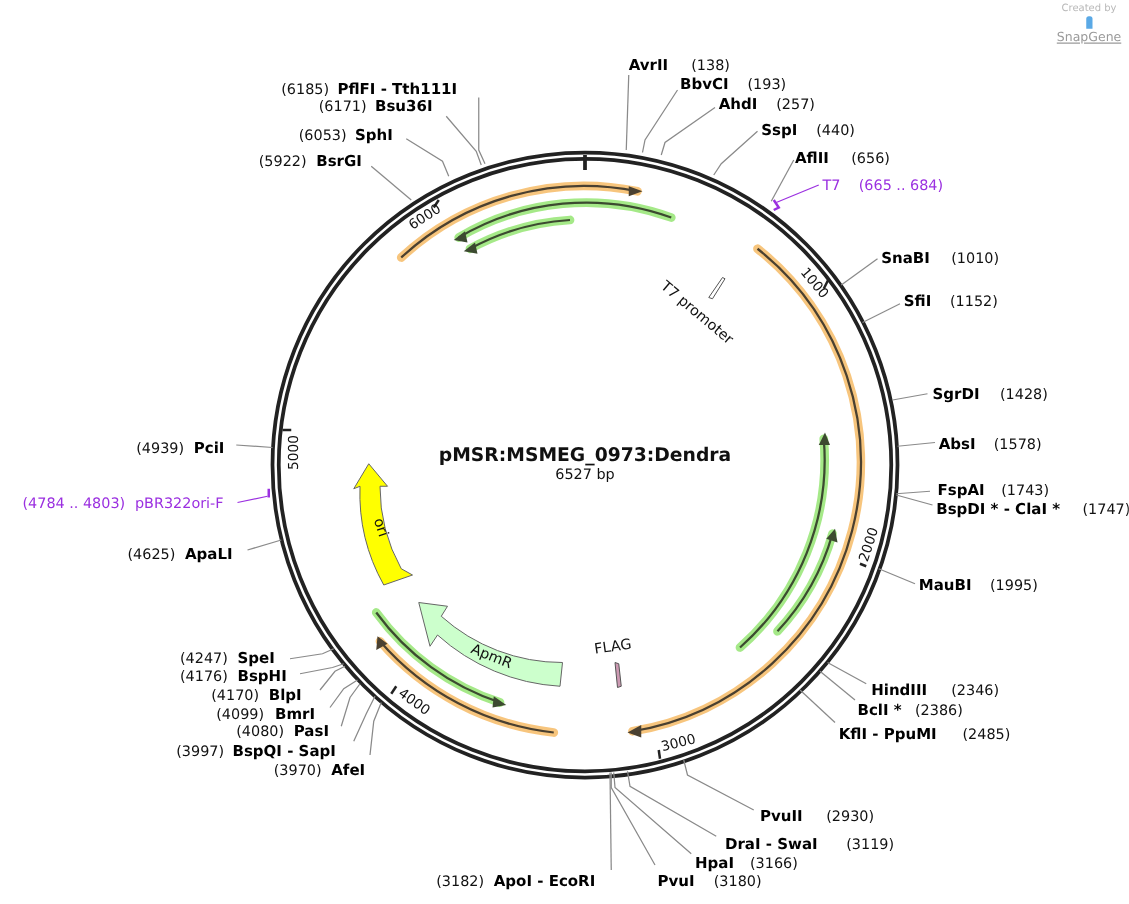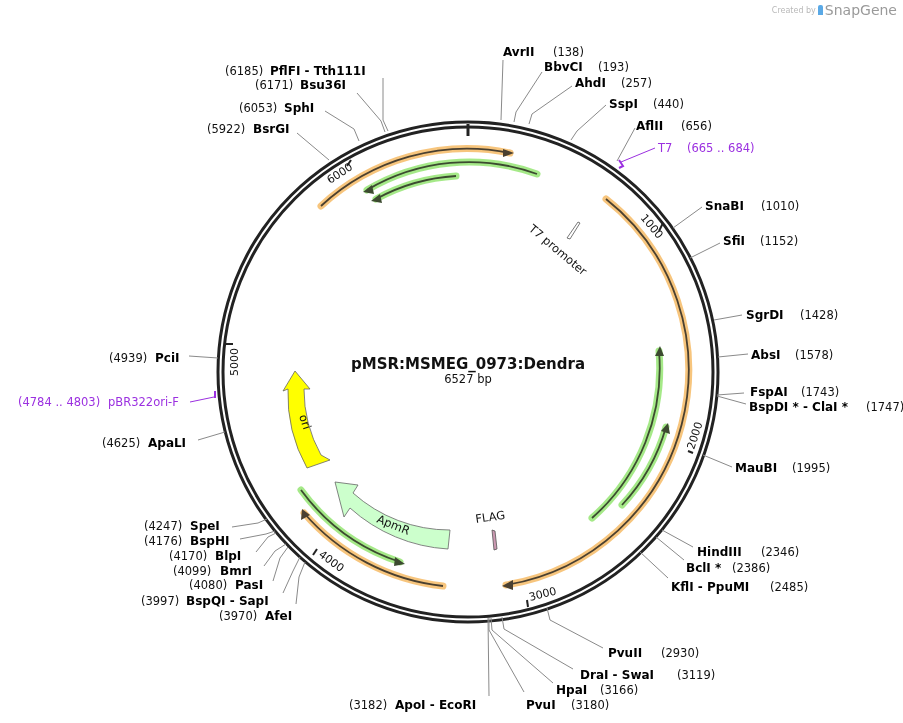--- a/index.html
+++ b/index.html
@@ -1,19 +1,19 @@
 <!DOCTYPE html>
 <html><head>
 <meta charset="utf-8">
 <style>
   html, body { margin:0; padding:0; background:#ffffff; }
   body { width:903px; height:723px; position:relative; overflow:hidden; font-family:"DejaVu Sans", sans-serif; }
   #map { position:absolute; left:0; top:0; }
-  .credit { position:absolute; right:6px; top:2px; font-size:8px; color:#b9b9b9; display:flex; align-items:center; gap:2px; }
-  .credit .brand { font-size:14px; color:#9a9a9a; }
+  .credit { position:absolute; right:6px; top:2px; font-size:8px; color:#b9b9b9; display:flex; align-items:center; gap:2px;flex-direction:column; }
+  .credit .brand { font-size:10px; color:#9a9a9a;text-decoration:underline; }
   .credit .logo { display:inline-block; width:5px; height:10px; background:#5aa9e6; border-radius:2px 2px 0 0; }
   .site-name { font-weight:bold; font-size:12px; fill:#000; }
   .site-pos { font-size:11.5px; fill:#111; }
   .primer { font-size:11.5px; fill:#9b30e0; }
   .leader { stroke:#8a8a8a; stroke-width:1; fill:none; }
   .title { font-weight:bold; font-size:15px; fill:#111; }
   .subtitle { font-size:11.5px; fill:#111; }
   .tick-label { font-size:11px; fill:#111; }
   .feat-label { font-size:11.5px; fill:#111; }
 </style>

